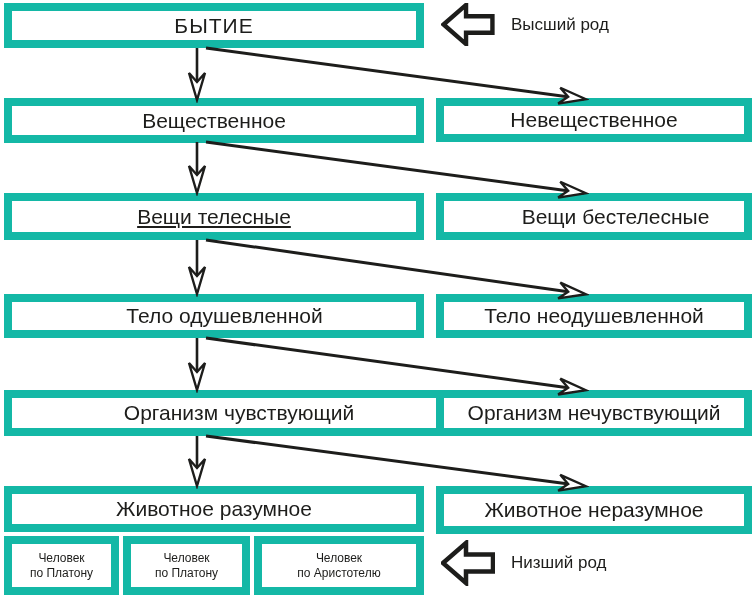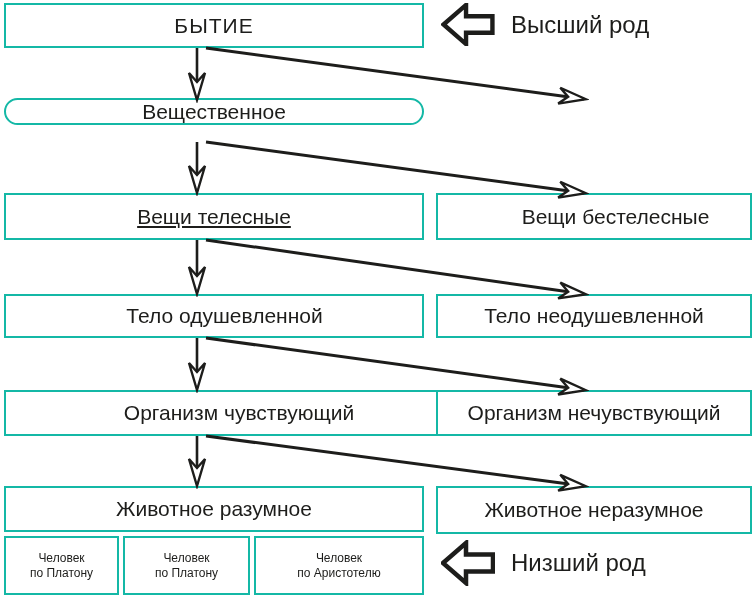--- a/index.html
+++ b/index.html
@@ -8,21 +8,21 @@
     width: 756px;
     height: 598px;
     background: #ffffff;
     font-family: "Liberation Sans", "DejaVu Sans", sans-serif;
     color: #1d1d1b;
     overflow: hidden;
   }
   .node {
     position: absolute;
     box-sizing: border-box;
-    border: 2px solid #14b8a6;
+    border: 8px solid #14b8a6;
     background: #ffffff;
     display: flex;
     align-items: center;
     justify-content: center;
     text-align: center;
     font-size: 21px;
     line-height: 1.1;
     color: #1d1d1b;
     z-index: 1;
   }
@@ -38,21 +38,21 @@
     width: 756px; height: 598px;
     z-index: 3;
     pointer-events: none;
   }
   .block-arrow {
     position: absolute;
     z-index: 2;
   }
   .side-label {
     position: absolute;
-    font-size: 24px;
+    font-size: 17px;
     line-height: 28px;
     white-space: nowrap;
     color: #1d1d1b;
     z-index: 2;
   }
 </style>
 </head>
 <body>
 
 <div class="stage">
@@ -74,22 +74,25 @@
     <line x1="206" y1="142" x2="584" y2="193" stroke="#1d1d1b" stroke-width="3" marker-end="url(#ah)"></line>
     <line x1="206" y1="240" x2="584" y2="294" stroke="#1d1d1b" stroke-width="3" marker-end="url(#ah)"></line>
     <line x1="206" y1="338" x2="584" y2="390" stroke="#1d1d1b" stroke-width="3" marker-end="url(#ah)"></line>
     <line x1="206" y1="436" x2="584" y2="486" stroke="#1d1d1b" stroke-width="3" marker-end="url(#ah)"></line>
   </svg>
 
   <div class="node" style="left:4px; top:3px; width:420px; height:45px; letter-spacing:1px;">
     <span class="lbl">БЫТИЕ</span>
   </div>
 
-  <div class="node" style="left:4px; top:98px; width:420px; height:27px;border-radius:19px;">
+  <div class="node" style="left:4px; top:98px; width:420px; height:45px;">
     <span class="lbl">Вещественное</span>
+  </div>
+  <div class="node" style="left:436px; top:98px; width:316px; height:44px;">
+    <span class="lbl">Невещественное</span>
   </div>
 
   <div class="node" style="left:4px; top:193px; width:420px; height:47px;text-decoration:underline;">
     <span class="lbl">Вещи телесные</span>
   </div>
   <div class="node" style="left:436px; top:193px; width:316px; height:47px;padding-left:43px;">
     <span class="lbl">Вещи бестелесные</span>
   </div>
 
   <div class="node" style="left:4px; top:294px; width:420px; height:44px;padding-left:21px;">

